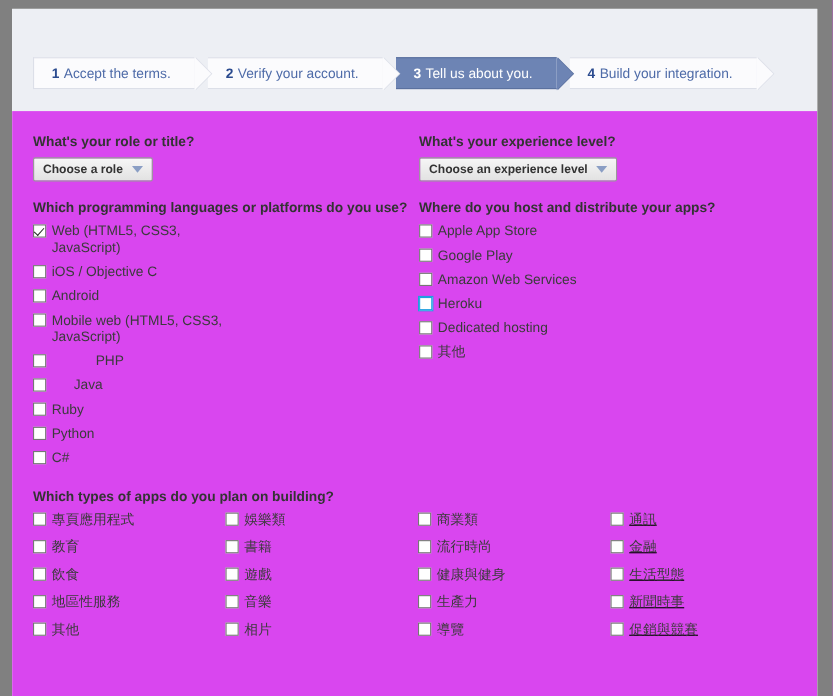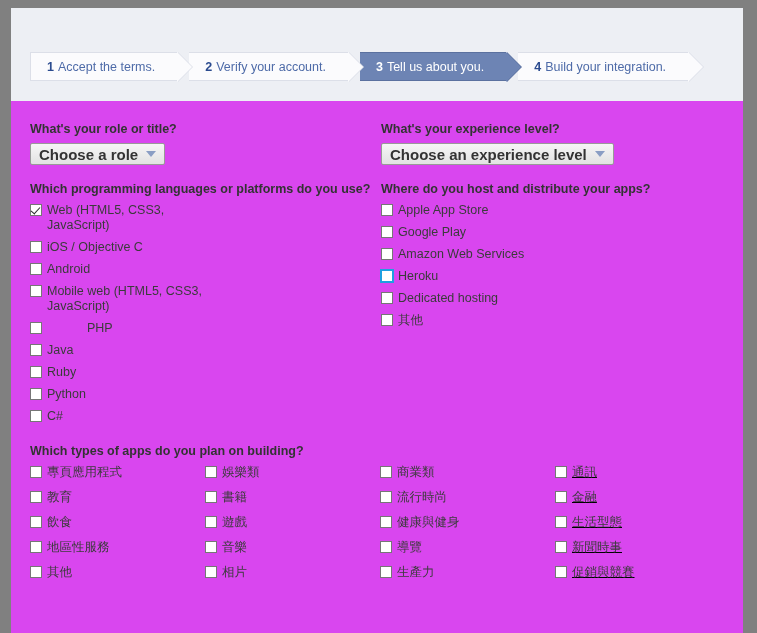--- a/index.html
+++ b/index.html
@@ -127,21 +127,21 @@
 
   
   .dropdown {
     display: inline-flex;
     align-items: center;
     height: 22px;
     padding: 0 8px;
     background: linear-gradient(to bottom, #f6f6f6 0%, #e2e2e2 100%);
     border: 1px solid #999999;
     border-radius: 2px;
-    font-size: 15px;
+    font-size: 11px;
     font-weight: bold;
     color: #333333;
     box-sizing: border-box;
     cursor: default;
     white-space: nowrap;
   }
   .dropdown .caret {
     margin-left: 8px;
     width: 0;
     height: 0;
@@ -272,21 +272,21 @@
               <span class="cb-label">Android</span>
             </div>
             <div class="cb-row" style="width: 200px;">
               <span class="cb-box"></span>
               <span class="cb-label">Mobile web (HTML5, CSS3, JavaScript)</span>
             </div>
             <div class="cb-row" style="width: 200px; gap: 40px;">
               <span class="cb-box"></span>
               <span class="cb-label">PHP</span>
             </div>
-            <div class="cb-row" style="width: 200px;">
+            <div class="cb-row" style="width: 200px; gap: 20px;">
               <span class="cb-box"></span>
               <span class="cb-label">Java</span>
             </div>
             <div class="cb-row" style="width: 200px;">
               <span class="cb-box"></span>
               <span class="cb-label">Ruby</span>
             </div>
             <div class="cb-row" style="width: 200px;">
               <span class="cb-box"></span>
               <span class="cb-label">Python</span>
@@ -383,25 +383,25 @@
             <div class="cb-row" style="margin-bottom: 10px;">
               <span class="cb-box"></span>
               <span class="cb-label">流行時尚</span>
             </div>
             <div class="cb-row" style="margin-bottom: 10px;">
               <span class="cb-box"></span>
               <span class="cb-label">健康與健身</span>
             </div>
             <div class="cb-row" style="margin-bottom: 10px;">
               <span class="cb-box"></span>
+              <span class="cb-label">生產力</span>
+            </div>
+            <div class="cb-row" style="margin-bottom: 10px;">
+              <span class="cb-box"></span>
               <span class="cb-label">導覽</span>
-            </div>
-            <div class="cb-row" style="margin-bottom: 10px;">
-              <span class="cb-box"></span>
-              <span class="cb-label">生產力</span>
             </div>
           </div>
           <div class="apps-col">
             <div class="cb-row" style="margin-bottom: 10px;">
               <span class="cb-box"></span>
               <span class="cb-label">通訊</span>
             </div>
             <div class="cb-row" style="margin-bottom: 10px;">
               <span class="cb-box"></span>
               <span class="cb-label">金融</span>

